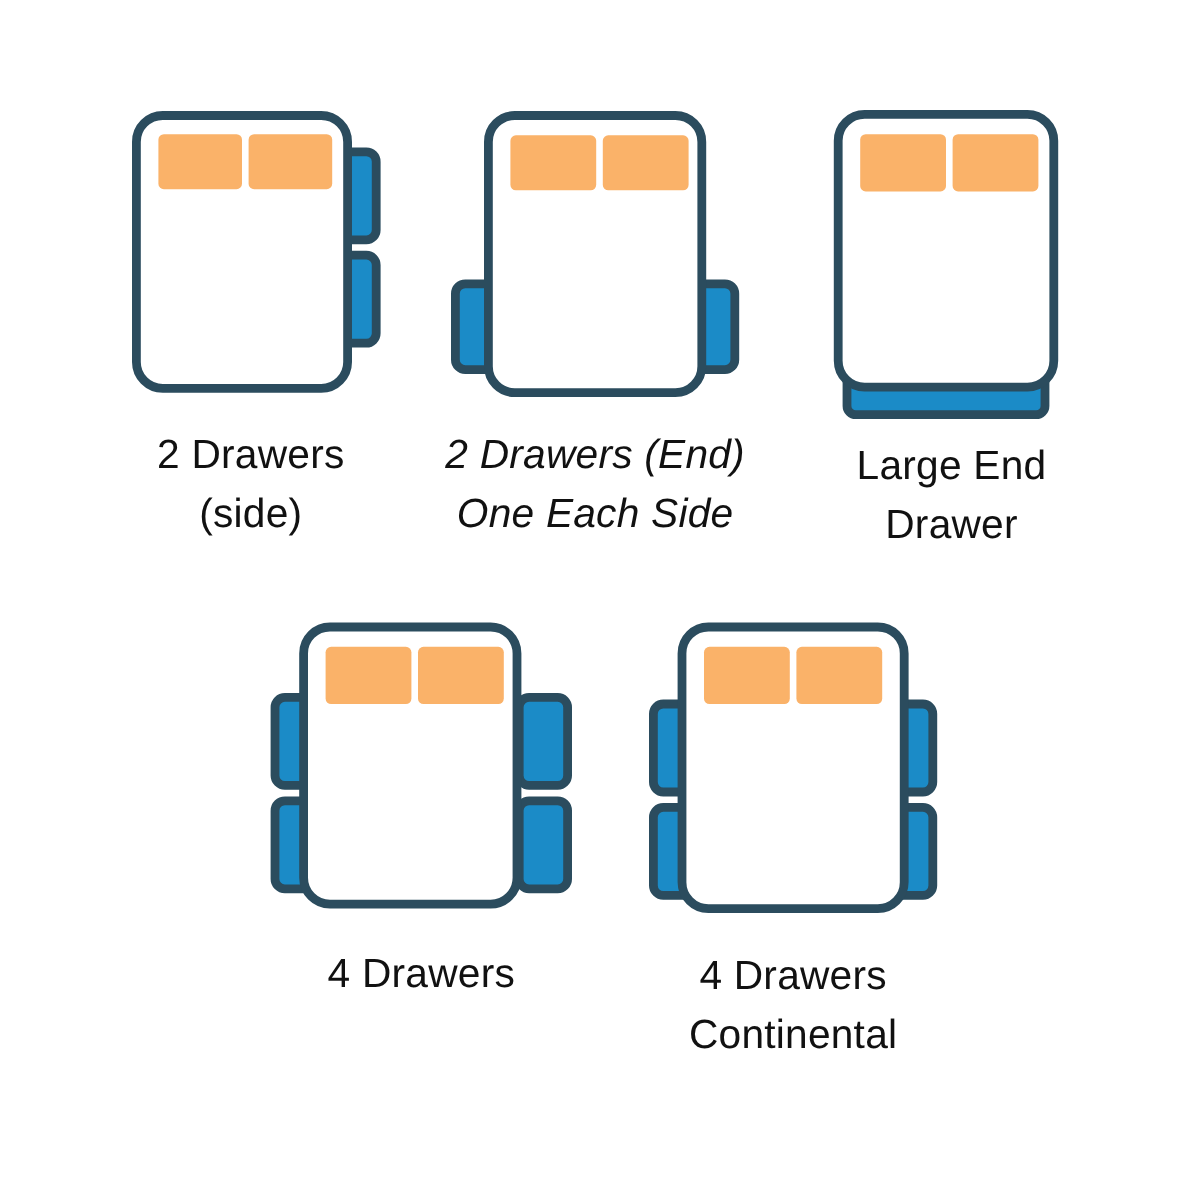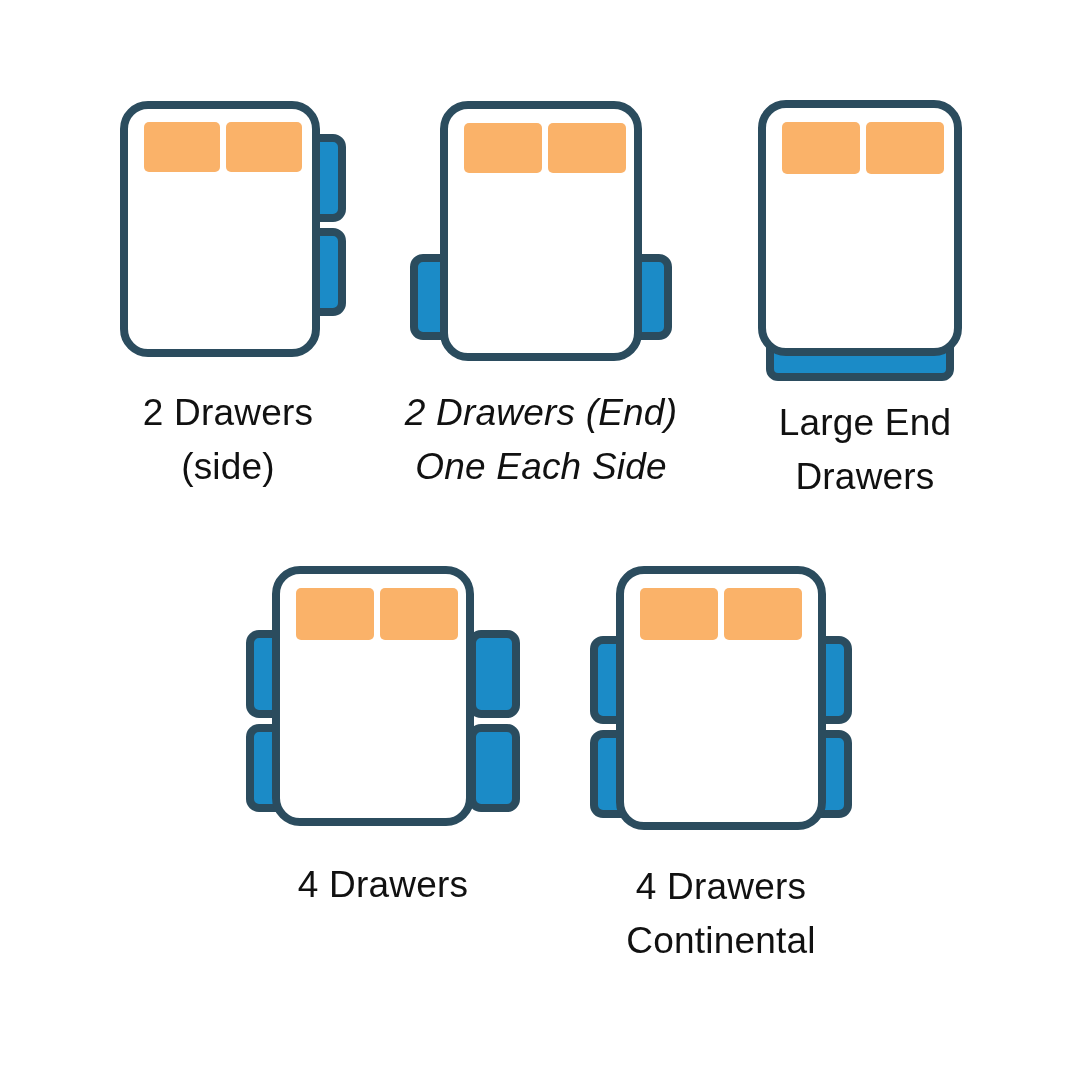--- a/index.html
+++ b/index.html
@@ -92,21 +92,21 @@
 
         <rect x="30" y="245" width="180" height="42" rx="8" ry="8" fill="#1b8bc7" stroke="#2b4c5e" stroke-width="8"></rect>
 
         <rect x="22" y="14" width="196" height="248" rx="24" ry="24" fill="#ffffff" stroke="#2b4c5e" stroke-width="8"></rect>
 
         <rect x="42" y="32" width="78" height="52" rx="5" ry="5" fill="#fab269"></rect>
         <rect x="126" y="32" width="78" height="52" rx="5" ry="5" fill="#fab269"></rect>
       </svg>
     </div>
     <div class="bed-label" style="left:-14px; top:306px; width:278px;">Large End
-Drawers</div>
+Drawer</div>
   </div>
 
   <div class="bed-cell" style="left:238px; top:558px; width:290px; height:400px;">
     <div class="bed-figure">
       <svg width="290" height="280" viewBox="0 0 290 280">
 
         <rect x="12" y="76" width="44" height="80" rx="9" ry="9" fill="#1b8bc7" stroke="#2b4c5e" stroke-width="8"></rect>
         <rect x="12" y="170" width="44" height="80" rx="9" ry="9" fill="#1b8bc7" stroke="#2b4c5e" stroke-width="8"></rect>
 
         <rect x="234" y="76" width="44" height="80" rx="9" ry="9" fill="#1b8bc7" stroke="#2b4c5e" stroke-width="8"></rect>

